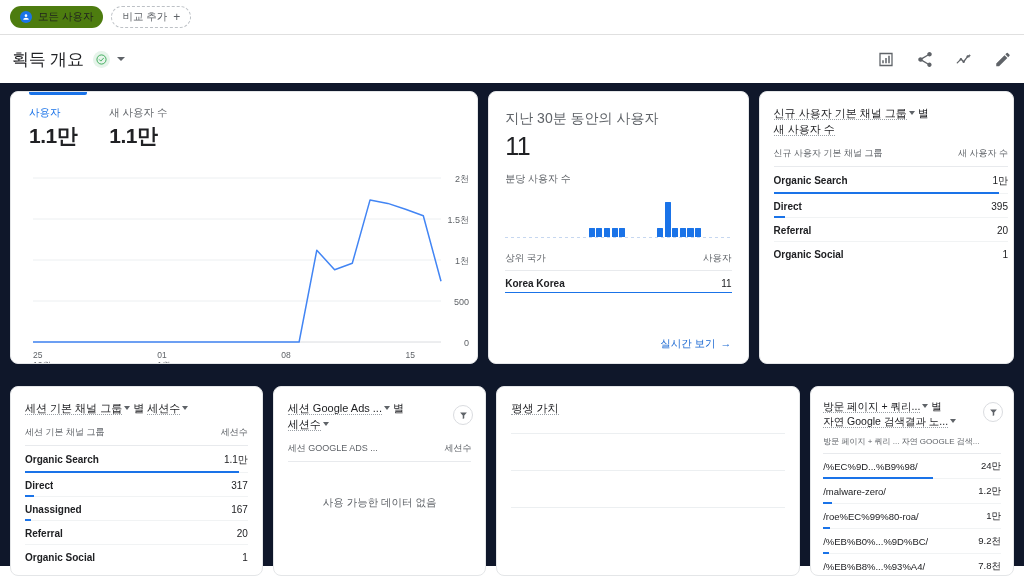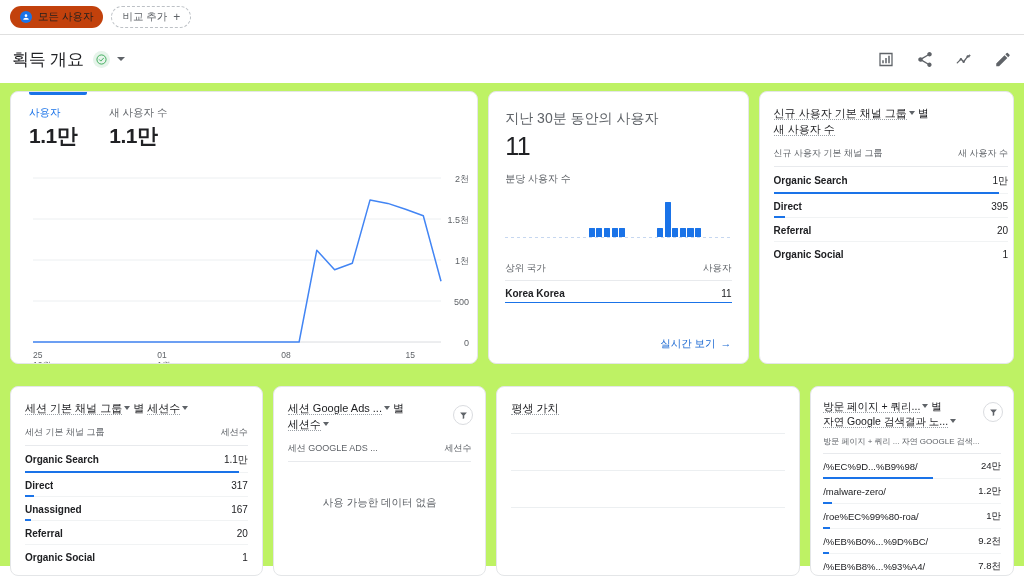--- a/index.html
+++ b/index.html
@@ -12,21 +12,21 @@
   .app { width: 1024px; height: 579px; position: relative; background:#fff; }
 
   
   .topbar {
     height: 34px; background:#fff; display:flex; align-items:center;
     padding: 0 10px; gap: 8px; position:relative;
   }
   .chip {
     display:flex; align-items:center; gap:6px;
     height: 22px; padding: 0 10px; border-radius: 12px;
-    background:#c2410c; color:#1f1f1f; font-size: 10.5px; white-space:nowrap;
+    background:#4d7c0f; color:#1f1f1f; font-size: 10.5px; white-space:nowrap;
   }
   .chip .dot-icon {
     width:12px; height:12px; border-radius:50%; background:#1a73e8;
     display:inline-flex; align-items:center; justify-content:center; flex:none;
   }
   .chip .dot-icon svg { width:8px; height:8px; fill:#fff; }
   .chip-dashed {
     background:#fff; border: 1px dashed #bdc1c6; color:#5f6368;
   }
   .chip-dashed .plus { font-size: 12px; line-height: 1; color:#5f6368; }
@@ -63,21 +63,21 @@
     border-top:4.5px solid #5f6368;
   }
   .toolbar-icons {
     position:absolute; right: 12px; top:50%; transform: translateY(-50%);
     display:flex; align-items:center; gap: 20px;
   }
   .tbicon { width:19px; height:19px; display:flex; align-items:center; justify-content:center; cursor:pointer; }
   .tbicon svg { width:18px; height:18px; fill:#5f6368; }
 
   
-  .content { background:#bef264; padding: 8px 10px 0 10px; height: 483px; }
+  .content { background:#0f172a; padding: 8px 10px 0 10px; height: 483px; }
   .row { display:flex; gap: 10px; }
   .row1 { height: 273px; }
   .row2 { height: 190px; margin-top: 22px; position:relative; }
 
   .card {
     background:#fff; border-radius: 8px; border:1px solid #e4e6e8;
     position:relative; overflow:hidden;
   }
 
   
@@ -99,21 +99,21 @@
   .rt-label { font-size:14px; color:#5f6368; }
   .rt-big { font-size: 25px; color:#202124; font-weight:400; margin-top: 4px; letter-spacing:-.5px; }
   .rt-sub { font-size:10px; color:#5f6368; margin-top: 11px; }
   .rt-bars { height: 46px; position:relative; margin-top: 6px; }
   .rt-baseline {
     position:absolute; left:0; right:0; bottom: 0; height:1px;
     background: repeating-linear-gradient(to right, #c6d7f0 0 3px, transparent 3px 6px);
   }
   .bars-flex { position:absolute; left:0; right:0; bottom:1px; height: 44px; display:flex; align-items:flex-end; gap:1.5px; }
   .bars-flex .bar { flex:1; background:#1a73e8; min-height:0; border-radius:.5px; }
-  .rt-table { margin-top: 24px; }
+  .rt-table { margin-top: 14px; }
   .rt-thead {
     display:flex; justify-content:space-between; font-size: 9.5px; color:#5f6368;
     padding-bottom: 5px; border-bottom: 1px solid #e8eaed;
   }
   .rt-trow {
     display:flex; justify-content:space-between; align-items:center;
     font-size: 10px; color:#202124; padding: 7px 0 4px 0; position:relative;
   }
   .rt-trow .rowbar { position:absolute; left:0; bottom:0; height:1.5px; background:#1a73e8; }
   .rt-trow .nm { font-weight:700; }

